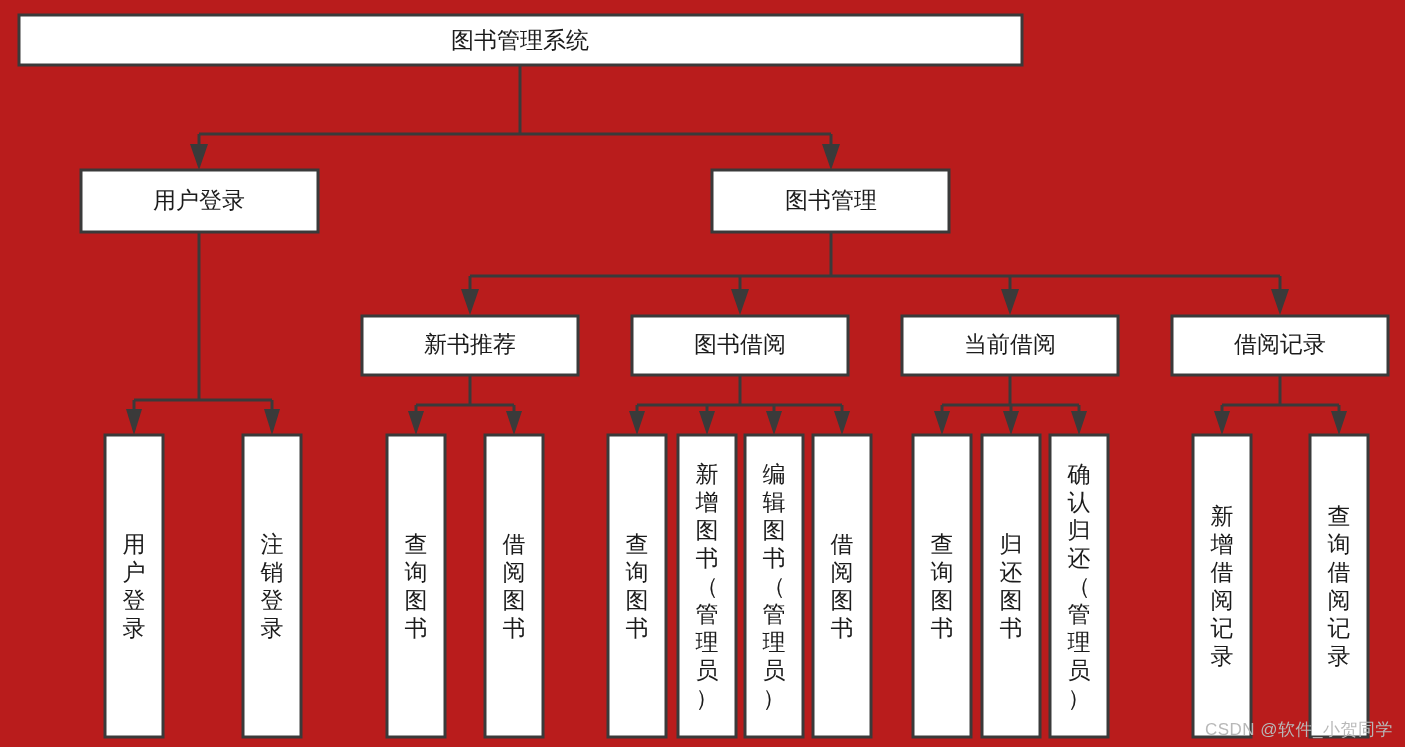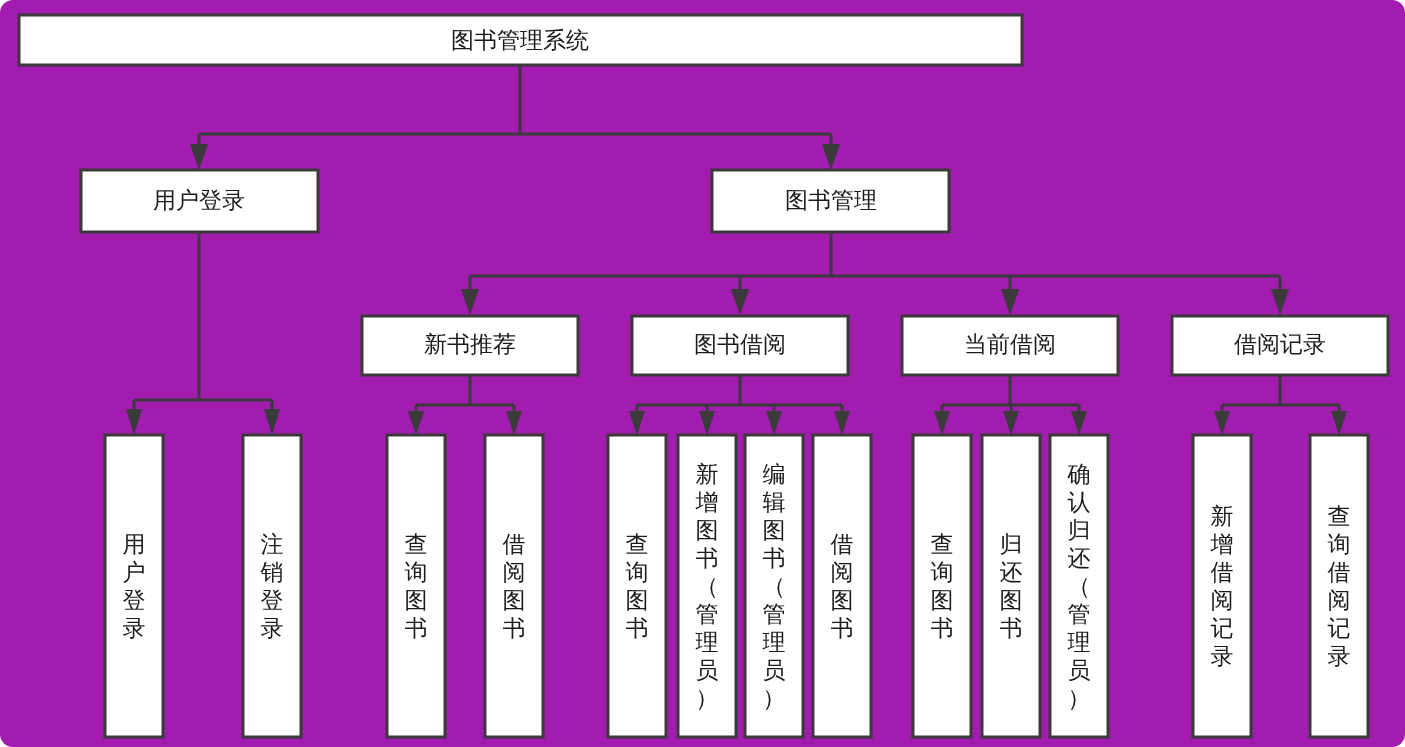--- a/index.html
+++ b/index.html
@@ -10,22 +10,21 @@
   body {
     width: 1405px;
     height: 747px;
     overflow: hidden;
     font-family: "Liberation Sans", "DejaVu Sans", sans-serif;
   }
   #diagram-root {
     position: relative;
     width: 1405px;
     height: 747px;
-    background: #a21caf;
-    border-radius: 13px;
+    background: #b91c1c;
   }
   svg.diagram-canvas {
     position: absolute;
     top: 0;
     left: 0;
     width: 1405px;
     height: 747px;
     display: block;
   }
   .node-box {
@@ -243,14 +242,15 @@
       <text class="node-label-vertical vtext"><tspan x="1222" y="523.84" text-anchor="middle">新</tspan><tspan x="1222" y="551.84" text-anchor="middle">增</tspan><tspan x="1222" y="579.84" text-anchor="middle">借</tspan><tspan x="1222" y="607.84" text-anchor="middle">阅</tspan><tspan x="1222" y="635.84" text-anchor="middle">记</tspan><tspan x="1222" y="663.84" text-anchor="middle">录</tspan></text>
     </g>
 
     <g>
       <rect class="node-box" x="1310" y="435" width="58" height="302"></rect>
       <text class="node-label-vertical vtext"><tspan x="1339" y="523.84" text-anchor="middle">查</tspan><tspan x="1339" y="551.84" text-anchor="middle">询</tspan><tspan x="1339" y="579.84" text-anchor="middle">借</tspan><tspan x="1339" y="607.84" text-anchor="middle">阅</tspan><tspan x="1339" y="635.84" text-anchor="middle">记</tspan><tspan x="1339" y="663.84" text-anchor="middle">录</tspan></text>
     </g>
 
   </svg>
 
+  <div class="watermark">CSDN @软件_小贺同学</div>
 
 </div>
 
 </body></html>

